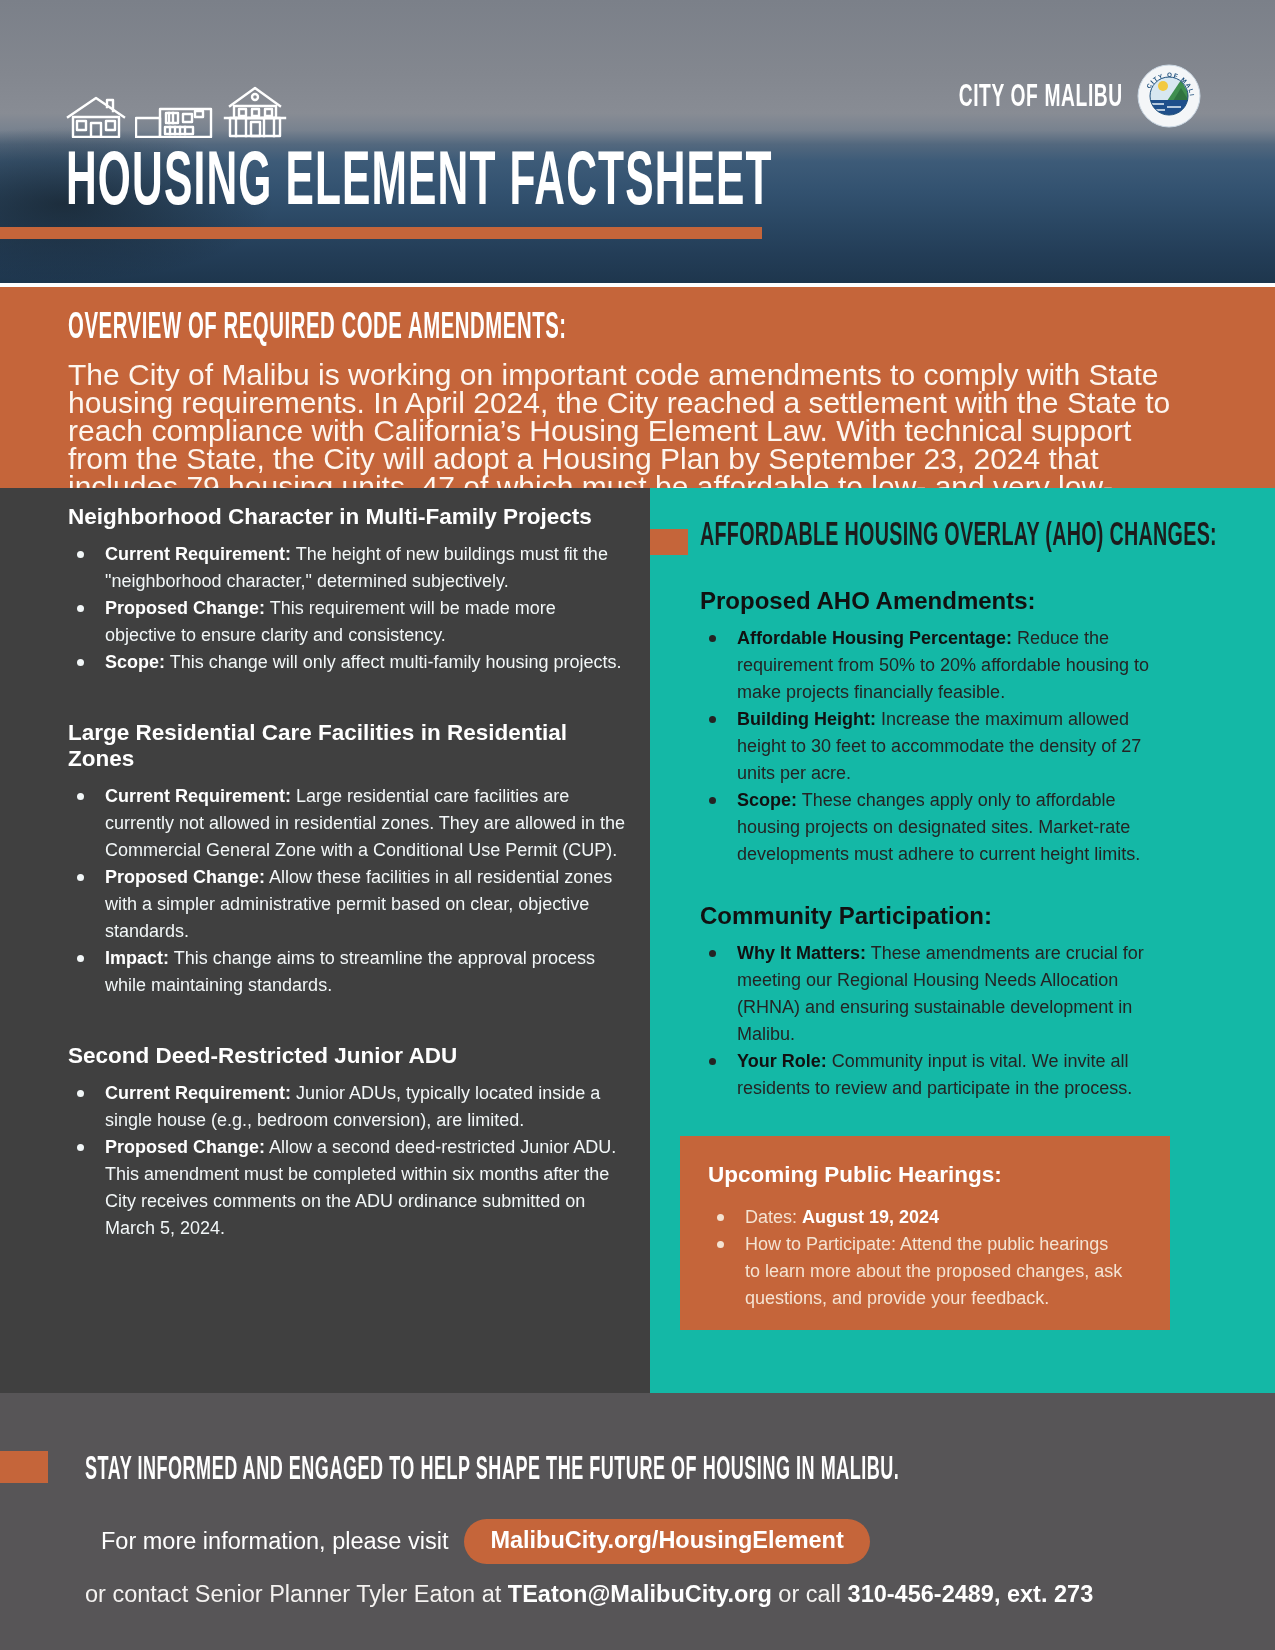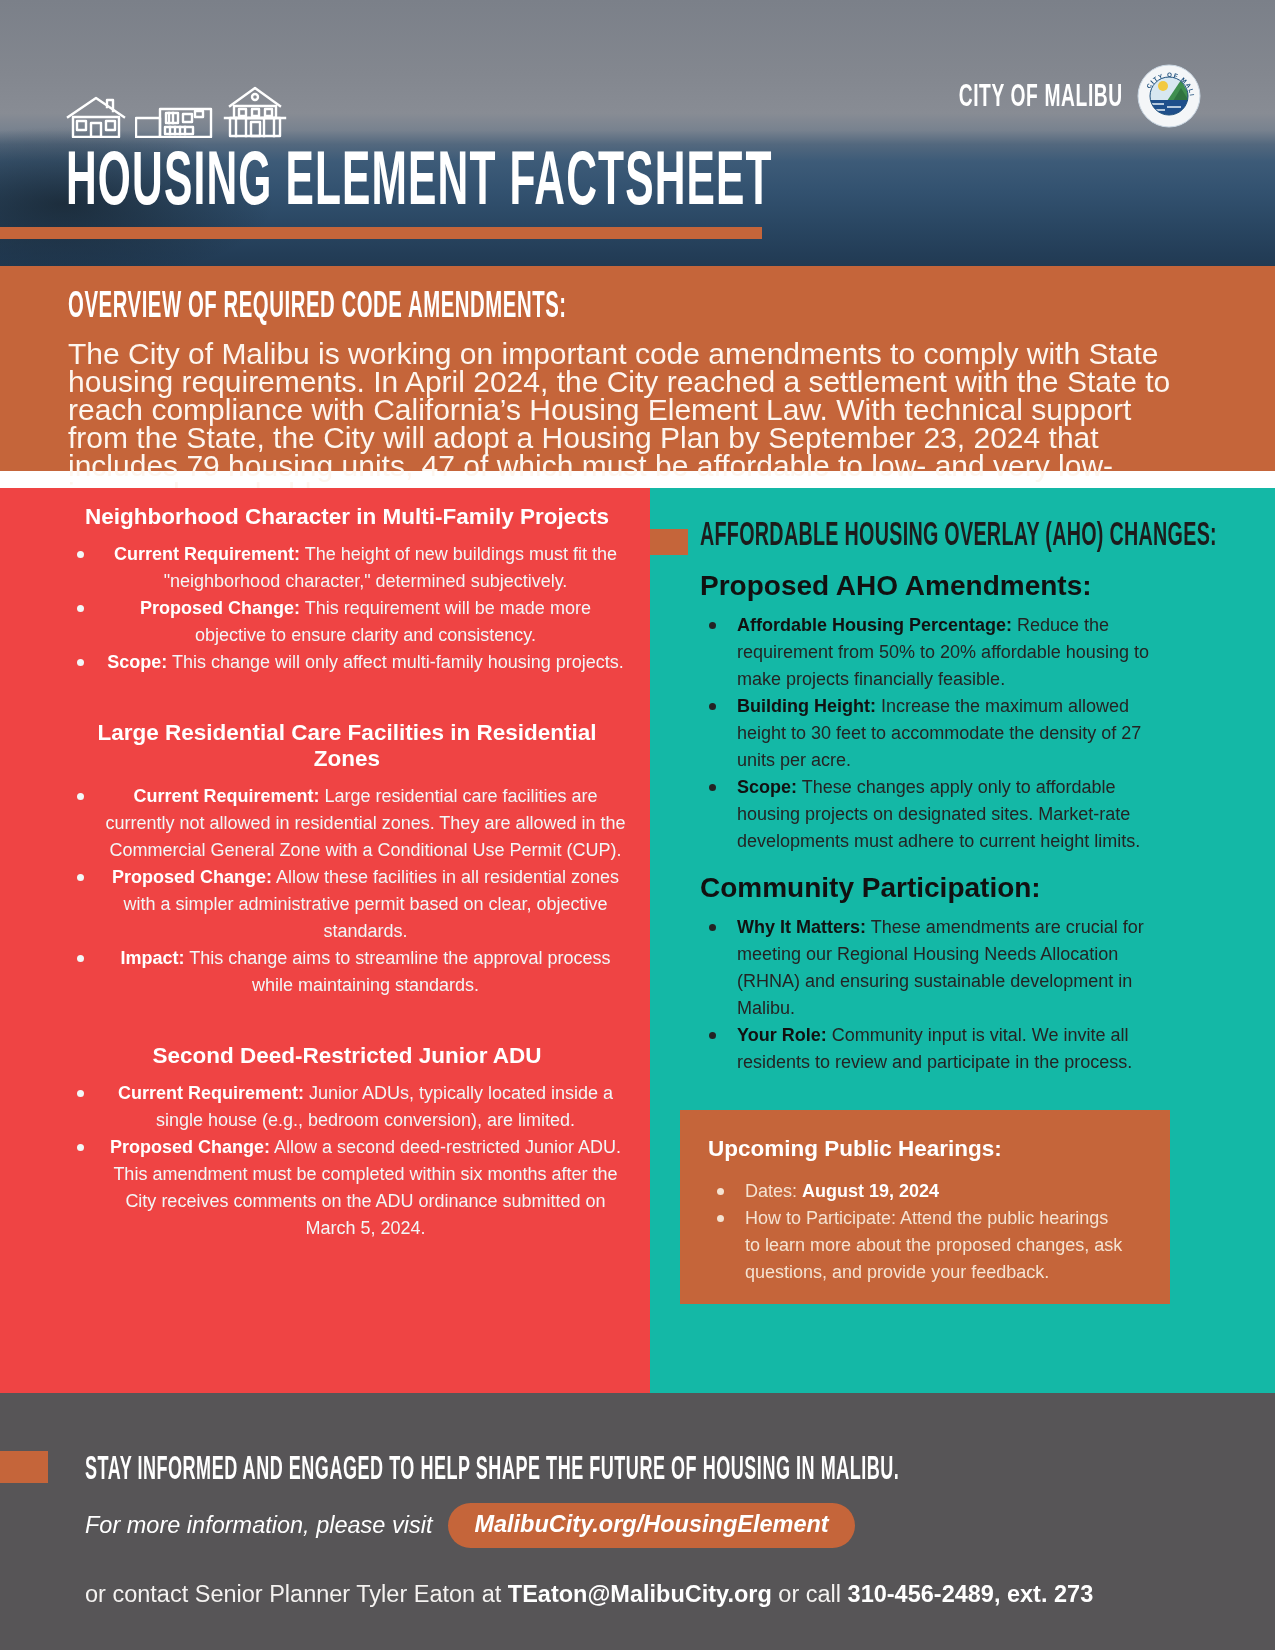--- a/index.html
+++ b/index.html
@@ -27,72 +27,72 @@
   .seal{width:64px;height:64px;display:block;}
   .hero-title{
     position:absolute;left:66px;top:140px;margin:0;color:#ffffff;
     font-size:76px;font-weight:700;letter-spacing:2px;line-height:1;
     transform:scaleX(.56);transform-origin:0 0;white-space:nowrap;
   }
   .underline{position:absolute;left:0;top:227px;width:762px;height:12px;background:#C5653A;}
 
   
   .overview{
-    position:absolute;left:0;top:266px;width:1275px;height:205px;background:#C5653A;
+    position:absolute;left:0;top:287px;width:1275px;height:205px;background:#C5653A;
     color:#fff;box-sizing:border-box;padding:18px 70px 0 68px;
   }
   .overview h2{
     margin:0 0 13px 0;font-size:37px;font-weight:700;letter-spacing:1px;line-height:1.15;
     transform:scaleX(.55);transform-origin:0 0;white-space:nowrap;
   }
   .overview p{margin:0;font-size:30px;line-height:28px;max-width:1120px;color:#fdf6ef;}
 
   
   .columns{position:absolute;left:0;top:488px;width:1275px;height:905px;}
   .left-col{
-    position:absolute;left:0;top:0;width:674px;height:905px;background:#ef4444;color:#ffffff;
-    box-sizing:border-box;padding:16px 48px 0 68px;text-align:center;
+    position:absolute;left:0;top:0;width:674px;height:905px;background:#404040;color:#ffffff;
+    box-sizing:border-box;padding:16px 48px 0 68px;
   }
   .section{margin:0 0 44px 0;}
   .section h3{margin:0 0 11px 0;font-size:22.5px;font-weight:700;color:#fff;}
   ul.bullets{list-style:none;margin:0;padding:0;font-size:18px;line-height:27px;}
   ul.bullets li{position:relative;padding-left:37px;}
   ul.bullets li::before{
     content:"";position:absolute;left:9px;top:10px;width:7px;height:7px;border-radius:50%;background:currentColor;
   }
   .left-col ul.bullets{color:#f2f7f8;}
   .seg-bold{font-weight:700;}
   .left-col .seg-bold{color:#ffffff;}
 
   .right-col{position:absolute;left:650px;top:0;width:625px;height:905px;background:#14b8a6;color:#242424;}
   .aho-accent{position:absolute;left:0;top:41px;width:38px;height:26px;background:#C5653A;}
   .aho-heading{
     margin:26px 0 0 50px;font-size:34px;font-weight:700;letter-spacing:.5px;color:#1c1c1c;line-height:1.15;
     transform:scaleX(.58);transform-origin:0 0;white-space:nowrap;
   }
-  .right-sub h3{margin:17px 0 10px 50px;font-size:28px;font-weight:700;color:#111;}
+  .right-sub h3{margin:34px 0 10px 50px;font-size:24px;font-weight:700;color:#111;}
   .right-sub ul.bullets{margin-left:50px;width:460px;color:#242424;}
   .right-sub .seg-bold{color:#111;}
 
   .hearings{
     margin:34px 0 0 30px;width:490px;box-sizing:border-box;background:#C5653A;
     padding:26px 30px 18px 28px;color:#fff;
   }
   .hearings h3{margin:0 0 16px 0;font-size:22.5px;font-weight:700;color:#ffffff;}
   .hearings ul.bullets{color:#F4E3D2;width:420px;}
   .hearings .seg-bold{color:#ffffff;}
 
   
   .page-footer{position:absolute;left:0;top:1393px;width:1275px;height:257px;background:#575557;color:#fff;text-align:center;}
   .footer-accent{position:absolute;left:0;top:58px;width:48px;height:32px;background:#C5653A;}
   .footer-heading{
     position:absolute;left:85px;top:56px;margin:0;font-size:34px;font-weight:700;letter-spacing:1px;line-height:1.1;
     transform:scaleX(.53);transform-origin:0 0;white-space:nowrap;color:#fff;
   }
-  .footer-line1{position:absolute;left:85px;top:110px;margin:0;font-size:23.5px;display:flex;align-items:center;gap:16px;font-style:italic;}
+  .footer-line1{position:absolute;left:85px;top:110px;margin:16px;font-size:23.5px;display:flex;align-items:center;gap:16px;}
   .pill{
     display:inline-block;background:#C5653A;color:#fff;font-weight:700;font-size:23.5px;
     border-radius:26px;padding:8px 26px 10px 26px;
   }
   .footer-line2{position:absolute;left:85px;top:188px;margin:0;font-size:23.5px;color:#f4f2f0;}
   .footer-line2 b{color:#ffffff;}
 </style>
 </head>
 <body>
 

